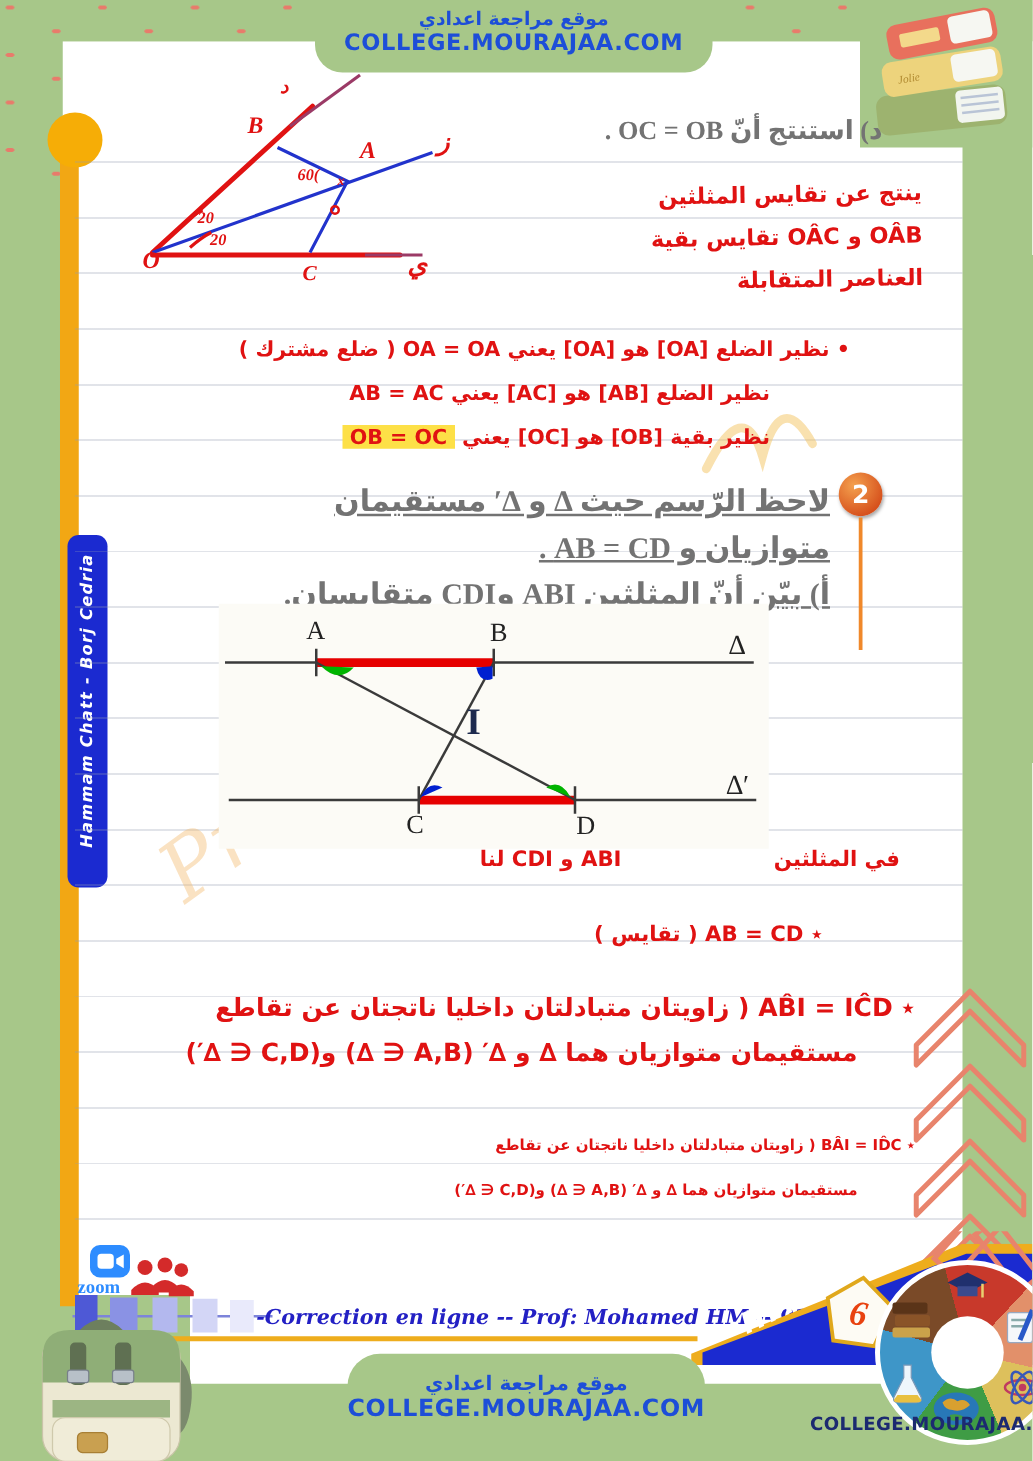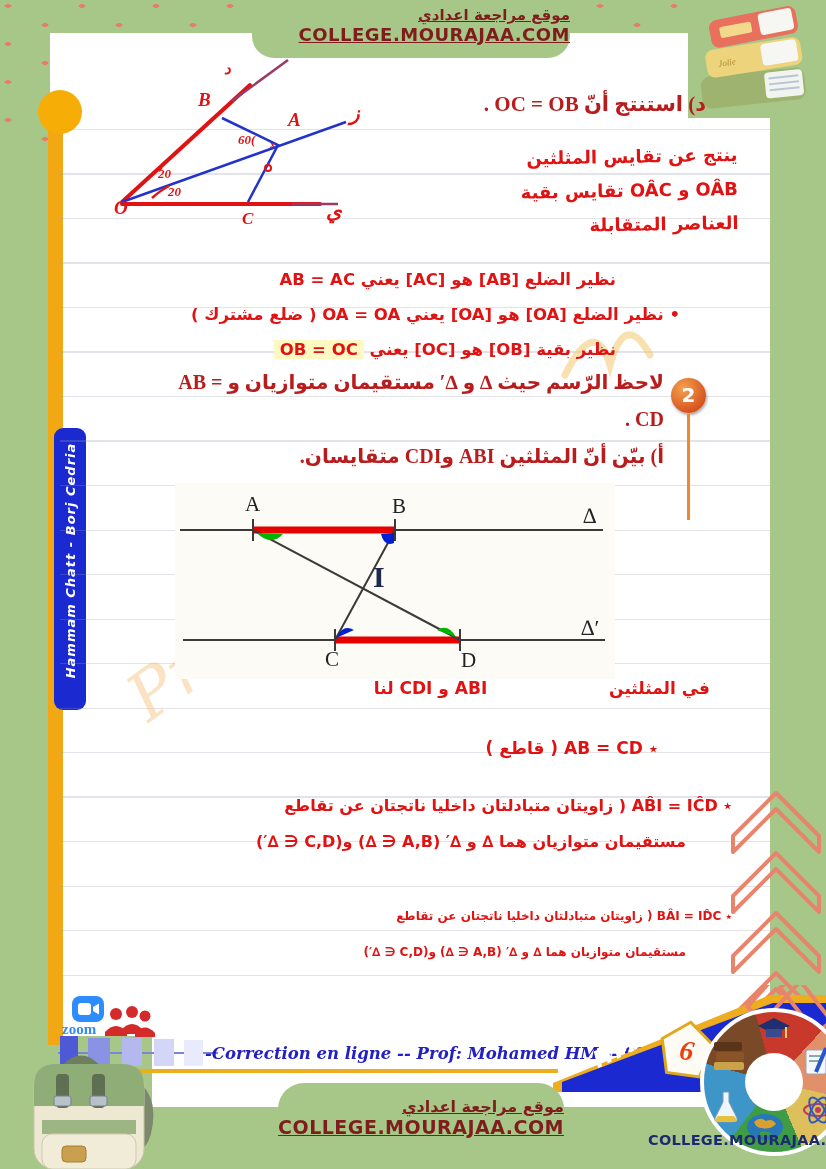--- a/index.html
+++ b/index.html
@@ -5,26 +5,26 @@
   html,body{margin:0;padding:0;}
   body{width:826px;height:1169px;position:relative;overflow:hidden;background:#fff;
        font-family:"DejaVu Sans","Liberation Sans",sans-serif;}
   .abs{position:absolute;}
   .green{background:#a7c789;}
   .dots{background-image:radial-gradient(#e87b6b 3.2px,transparent 3.8px),
         radial-gradient(#e87b6b 3.2px,transparent 3.8px);
         background-size:74px 38px,74px 38px;background-position:8px 6px,45px 25px;}
   .ruling{background:repeating-linear-gradient(to bottom,transparent 0 43px,rgba(148,156,176,.28) 43px 44.5px);
           pointer-events:none;}
-  .print{font-family:"Liberation Serif","DejaVu Serif","DejaVu Sans",serif;color:#b91c1c;}
+  .print{font-family:"Liberation Serif","DejaVu Serif","DejaVu Sans",serif;color:#737373;}
   .hand{color:#e01212;font-weight:700;}
   .rtl{direction:rtl;unicode-bidi:plaintext;text-align:right;}
-  .hl{background:#fef9c3;padding:0 6px;}
+  .hl{background:#fde047;padding:0 6px;}
   .wm{color:rgba(242,186,110,.42);font-style:italic;font-family:"DejaVu Serif",serif;}
-  .whead{color:#7f1d1d;font-weight:bold;text-decoration:underline;text-align:right;}
+  .whead{color:#1d4ed8;font-weight:bold;text-align:center;}
   svg text{font-family:"Liberation Serif","DejaVu Serif",serif;}
 </style>
 </head>
 <body>
 
 <div class="abs green" style="left:0;top:0;width:826px;height:33px;"></div>
 <div class="abs green" style="left:0;top:0;width:50px;height:1169px;"></div>
 <div class="abs green dots" style="left:0;top:0;width:826px;height:33px;"></div>
 <div class="abs green dots" style="left:0;top:0;width:50px;height:150px;"></div>
 <div class="abs green" style="left:770px;top:0;width:56px;height:1169px;"></div>
@@ -98,34 +98,34 @@
   </g>
 </svg>
 
 <div class="abs hand rtl" style="right:88px;top:140px;width:240px;font-size:18px;line-height:34px;transform:rotate(-1deg);">
   <div>ينتج عن تقايس المثلثين</div>
   <div>OÂB و OÂC تقايس بقية</div>
   <div>العناصر المتقابلة</div>
 </div>
 
 <div class="abs hand rtl" style="right:146px;top:262px;width:566px;font-size:16.5px;line-height:35px;">
+  <div>• نظير الضلع [OA] هو [OA] يعني OA = OA ( ضلع مشترك )</div>
   <div style="padding-right:64px;">نظير الضلع [AB] هو [AC] يعني AB = AC</div>
-  <div>• نظير الضلع [OA] هو [OA] يعني OA = OA ( ضلع مشترك )</div>
   <div style="padding-right:64px;">
     <span>نظير بقية [OB] هو [OC] يعني</span>
     <span class="hl">OB = OC</span>
   </div>
 </div>
 
 <div class="abs" style="left:671px;top:378px;width:35px;height:35px;border-radius:50%;
      background:radial-gradient(circle at 35% 30%,#f4a14e,#d6501c 75%);box-shadow:1px 2px 3px rgba(0,0,0,.35);
      color:#fff;font-weight:bold;font-size:20px;text-align:center;line-height:35px;">2</div>
 <div class="abs" style="left:687px;top:414px;width:3px;height:106px;background:#f0882a;"></div>
 
-<div class="abs print rtl" style="right:162px;top:364px;width:492px;font-size:20px;line-height:37px;font-weight:600;">
+<div class="abs print rtl" style="right:162px;top:384px;width:492px;font-size:24px;line-height:37px;font-weight:600;text-decoration:underline;">
   <div>لاحظ الرّسم حيث ∆ و ∆′ مستقيمان متوازيان و AB = CD .</div>
   <div>أ) بيّن أنّ المثلثين ABI وCDI متقايسان.</div>
 </div>
 
 <div class="abs" style="left:175px;top:483px;width:440px;height:196px;background:#fcfbf6;">
 <svg width="440" height="196" viewBox="0 0 440 196">
   <line x1="5" y1="47" x2="428" y2="47" stroke="#3a3a3a" stroke-width="2"></line>
   <line x1="8" y1="157" x2="430" y2="157" stroke="#3a3a3a" stroke-width="2"></line>
   <line x1="78" y1="47" x2="220" y2="47" stroke="#e60000" stroke-width="7"></line>
   <line x1="160" y1="157" x2="285" y2="157" stroke="#e60000" stroke-width="7"></line>
@@ -146,29 +146,29 @@
     <text x="217" y="30">B</text>
     <text x="150" y="183">C</text>
     <text x="286" y="184">D</text>
     <text x="408" y="40" font-size="22">∆</text>
     <text x="406" y="152" font-size="22">∆′</text>
   </g>
   <text x="198" y="104" font-size="30" fill="#1d2a4e" font-weight="bold">I</text>
 </svg>
 </div>
 
-<div class="abs hand rtl" style="right:116px;top:678px;font-size:17px;">
+<div class="abs hand rtl" style="right:106px;top:678px;font-size:17px;">
   <span>في المثلثين</span>
   <span style="display:inline-block;width:110px;"></span>
   <span>ABI و CDI لنا</span>
 </div>
 
-<div class="abs hand rtl" style="right:168px;top:738px;font-size:17px;">٭ AB = CD ( قاطع )</div>
-
-<div class="abs hand rtl" style="right:94px;top:788px;width:672px;font-size:16px;line-height:36px;">
+<div class="abs hand rtl" style="right:168px;top:738px;font-size:17px;">٭ AB = CD ( تقايس )</div>
+
+<div class="abs hand rtl" style="right:94px;top:788px;width:672px;font-size:20px;line-height:36px;">
   <div>٭ AB̂I = IĈD ( زاويتان متبادلتان داخليا ناتجتان عن تقاطع</div>
   <div style="padding-right:46px;">مستقيمان متوازيان هما ∆ و ∆′ (A,B ∈ ∆) و(C,D ∈ ∆′)</div>
 </div>
 
 <div class="abs hand rtl" style="right:94px;top:898px;width:672px;font-size:12px;line-height:36px;">
   <div>٭ BÂI = ID̂C ( زاويتان متبادلتان داخليا ناتجتان عن تقاطع</div>
   <div style="padding-right:46px;">مستقيمان متوازيان هما ∆ و ∆′ (A,B ∈ ∆) و(C,D ∈ ∆′)</div>
 </div>
 
 <svg class="abs" style="left:726px;top:778px;" width="100" height="232">

